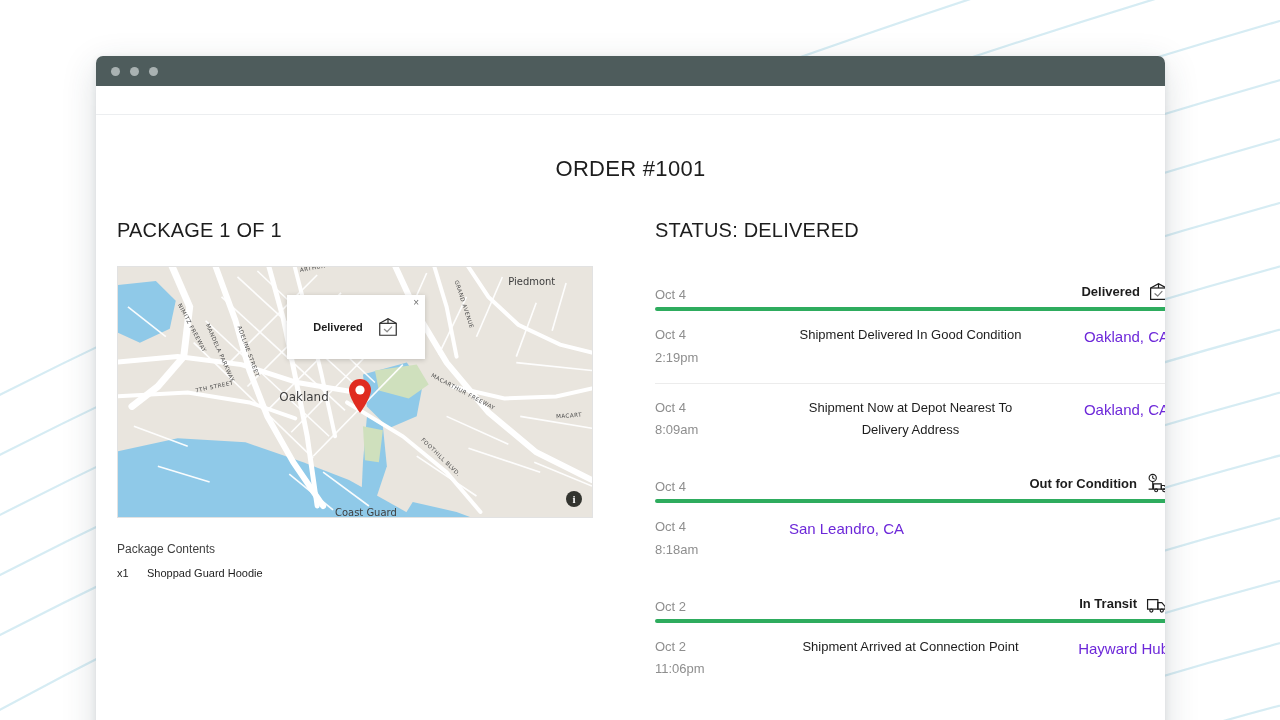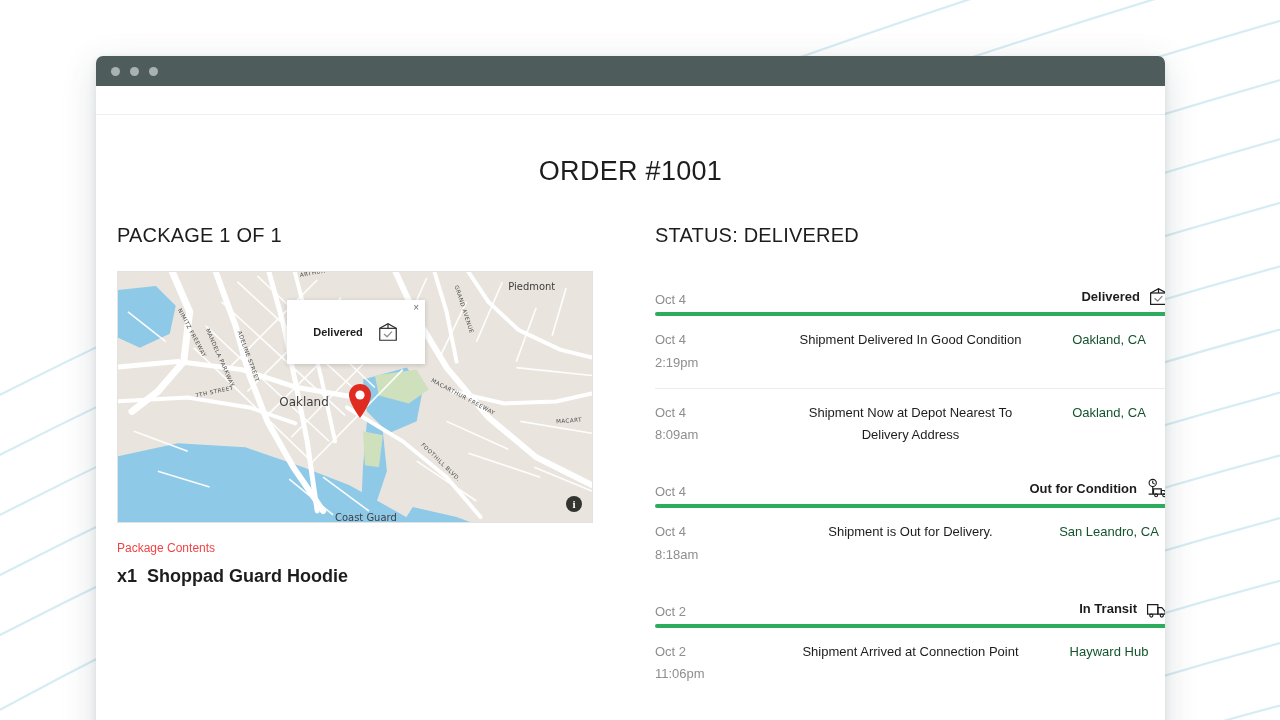--- a/index.html
+++ b/index.html
@@ -57,21 +57,21 @@
   .viewport {
     position: relative;
     height: 641px;
     background: #ffffff;
     overflow: hidden;
   }
 
   
   .order-title {
     text-align: center;
-    font-size: 27px;
+    font-size: 22px;
     font-weight: 400;
     color: #1d1d1d;
     letter-spacing: 0.3px;
     padding-top: 41px;
   }
 
   
   .body-cols {
     display: flex;
     padding: 0 20px 0 21px;
@@ -139,30 +139,29 @@
     color: #fff;
     font-size: 11px;
     font-weight: bold;
     font-family: "Liberation Serif", serif;
     display: flex; align-items: center; justify-content: center;
     cursor: pointer;
   }
 
   
   .pkg-contents-label {
-    margin-top: 18px;
+    margin-top: 24px;
     font-size: 12px;
-    color: #ef4444;
+    color: #404040;
   }
   .pkg-item {
     margin-top: 11px;
-    font-size: 18px;
+    font-size: 11px;
     color: #1d1d1d;
     display: flex;
-    font-weight: bold;
   }
   .pkg-qty { width: 30px; }
 
   
   .timeline { margin-top: 39px; margin-left: 6px; width: 514px; }
 
   .stage-header {
     display: flex;
     align-items: flex-end;
     justify-content: space-between;
@@ -199,23 +198,23 @@
     flex: 1;
     font-size: 13px;
     color: #1d1d1d;
     line-height: 1.75;
     padding-right: 12px;
     text-align: center;
   }
   .event-place {
     width: 120px;
     flex-shrink: 0;
-    text-align: center;
-    font-size: 13px;
-    color: #14532d;
+    text-align: right;
+    font-size: 15px;
+    color: #6d28d9;
     line-height: 1.75;
   }
   .stage-block { margin-bottom: 4px; }
   .stage-block + .stage-block { margin-top: 18px; }
 
   .ico { display: block; }
 </style>
 </head>
 <body>
 
@@ -419,21 +418,20 @@
                 </svg>
               </span>
             </div>
             <div class="stage-bar"></div>
 
             <div class="event-row last">
               <div class="event-when">
                 <div>Oct 4</div>
                 <div>8:18am</div>
               </div>
-              <div class="event-desc">Shipment is Out for Delivery.</div>
               <div class="event-place">San Leandro, CA</div>
             </div>
           </div>
 
           <div class="stage-block">
             <div class="stage-header">
               <span class="stage-date">Oct 2</span>
               <span class="stage-right">
                 <span class="stage-label">In Transit</span>
                 <svg class="ico" width="24" height="21" viewBox="0 0 28 24">

